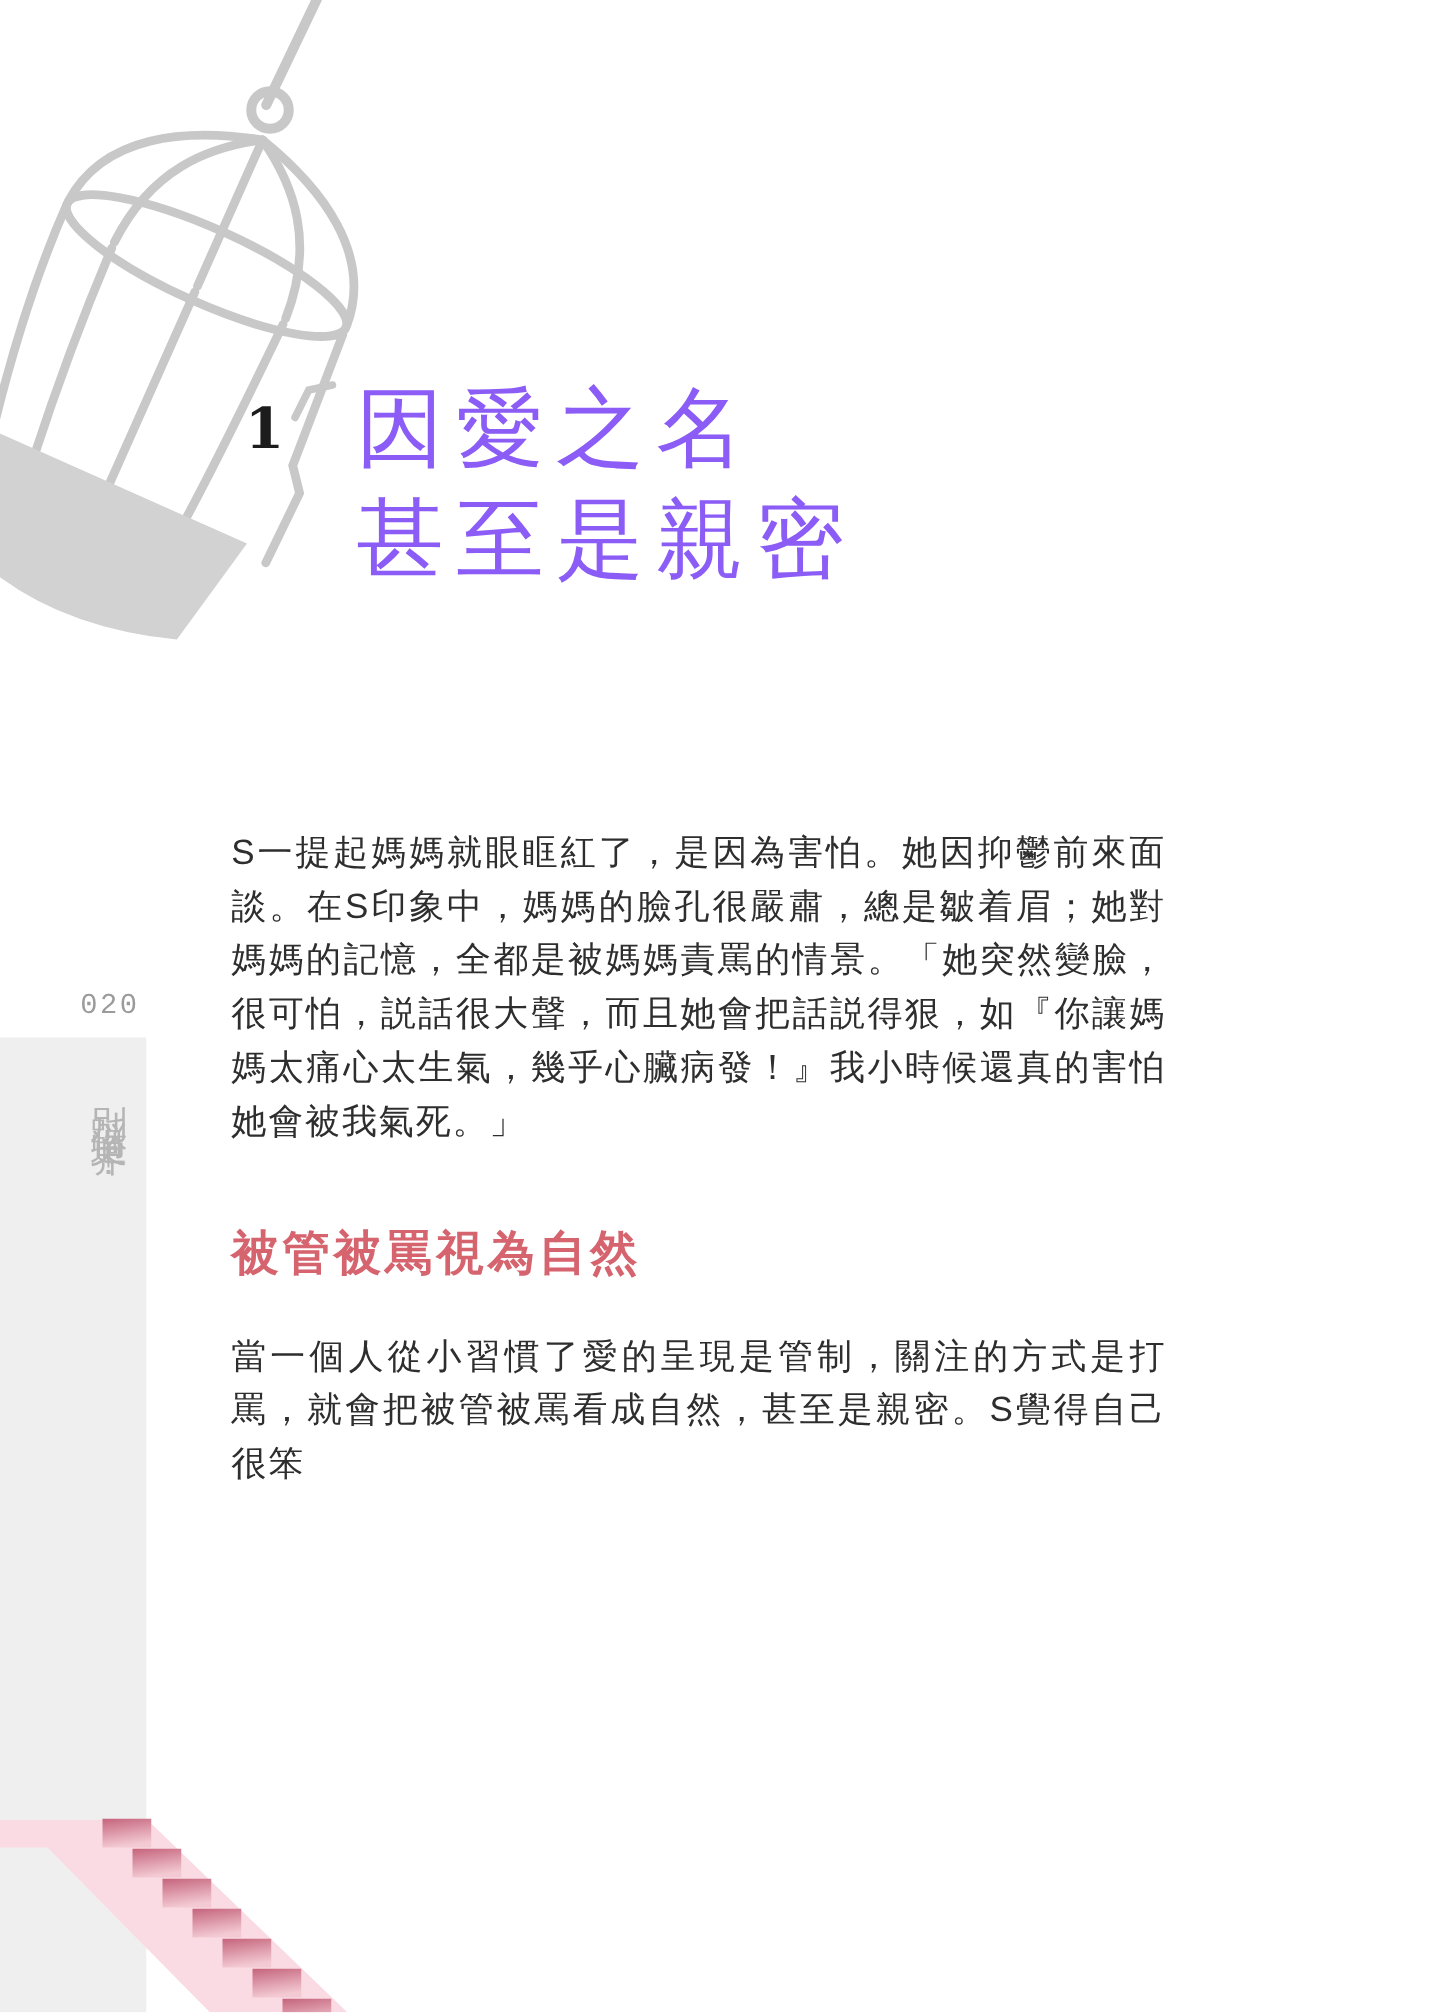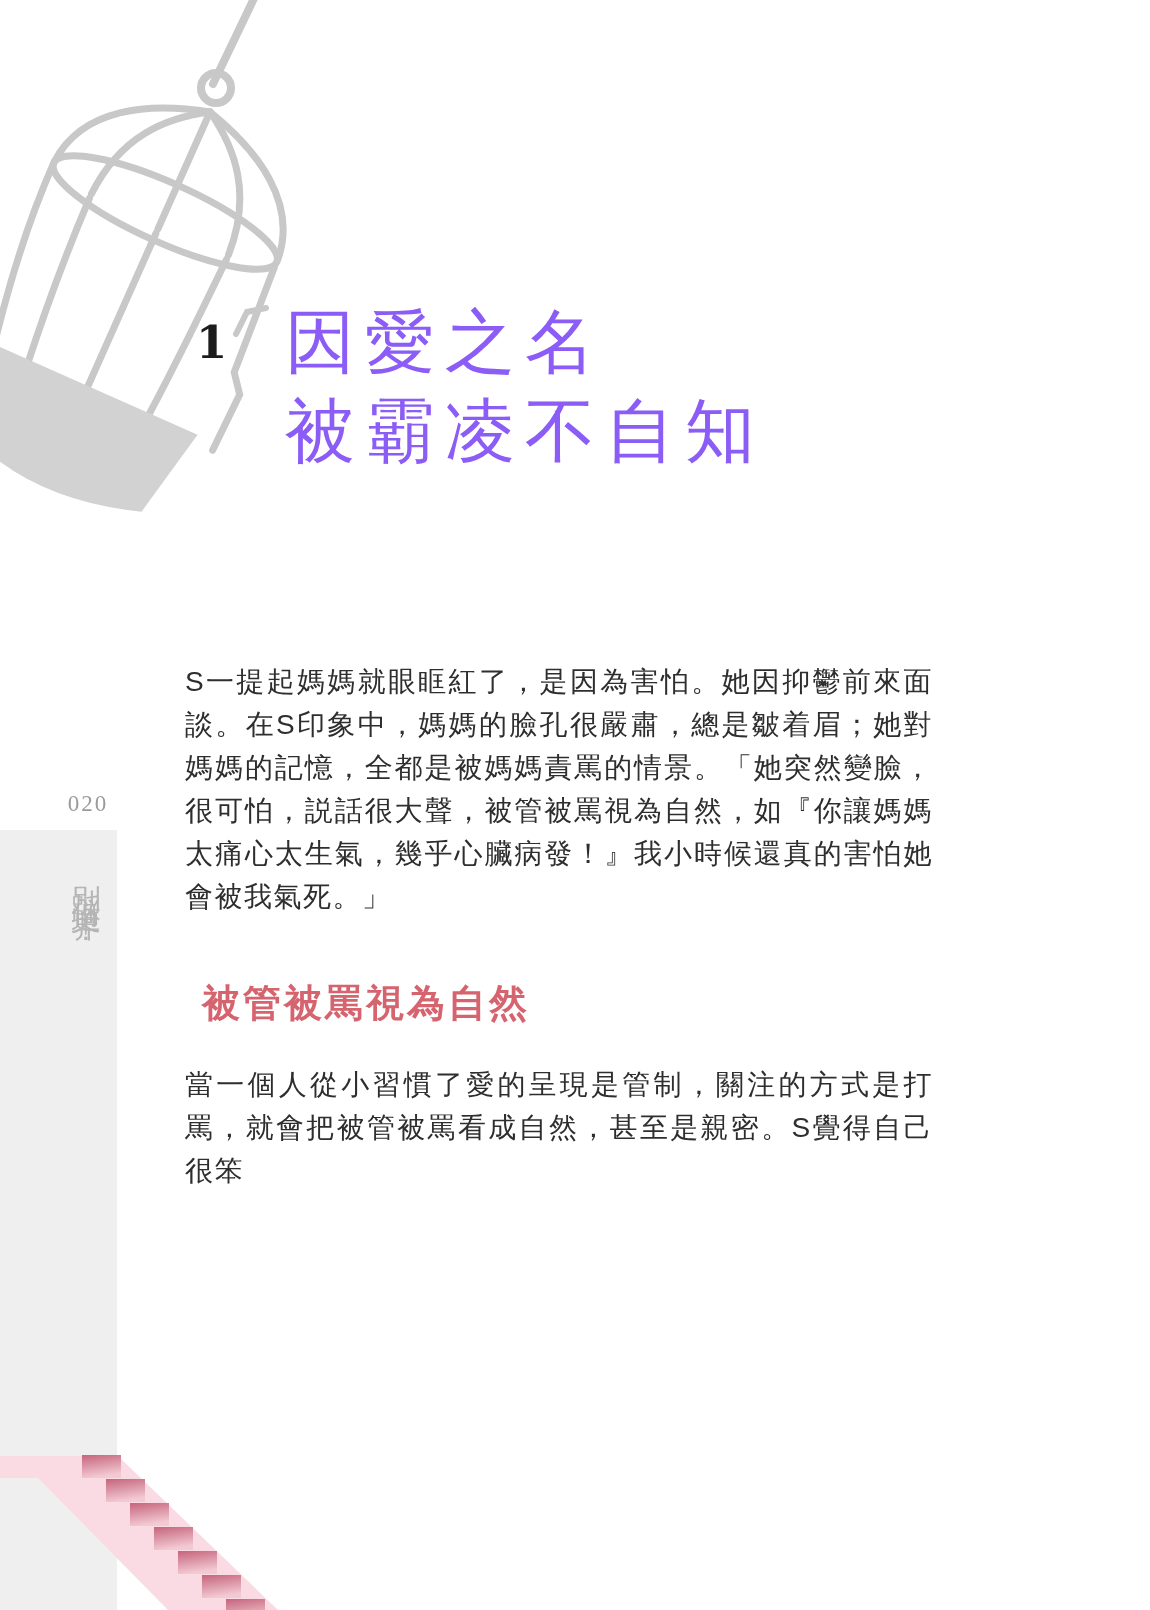--- a/index.html
+++ b/index.html
@@ -2,36 +2,36 @@
 <html><head>
 <meta charset="utf-8">
 <style>
   html,body{margin:0;padding:0;}
   body{width:1150px;height:1610px;background:#ffffff;font-family:"Liberation Sans",sans-serif;}
   .page{position:relative;width:1150px;height:1610px;background:#ffffff;overflow:hidden;}
 
   
   .side-band{position:absolute;left:0;top:830px;width:117px;height:780px;background:#f0eff0;z-index:1;}
   .page-number{position:absolute;left:0px;top:791px;width:176px;text-align:center;
-    font-family:Liberation Serif, serif;font-size:23px;color:#9b9b9b;letter-spacing:2px;z-index:2;}
+    font-family:Liberation Mono, monospace;font-size:23px;color:#9b9b9b;letter-spacing:2px;z-index:2;}
   .book-title-vertical{position:absolute;left:56px;top:862px;width:60px;z-index:2;
     writing-mode:vertical-rl;text-orientation:upright;
     font-size:30px;color:#b5b5b5;letter-spacing:9px;line-height:60px;text-align:left;}
 
   
   .chapter-number{position:absolute;left:196px;top:320px;z-index:3;
     font-family:"DejaVu Serif",serif;font-weight:700;font-size:45px;color:#1c1c1c;line-height:1;}
   .chapter-title{position:absolute;left:285px;top:298px;z-index:3;
     font-size:70px;line-height:89px;letter-spacing:10px;color:#8b5cf6;font-weight:500;}
 
   
   .text-block{position:absolute;left:185px;top:660px;width:748px;z-index:3;color:#2e2e2e;}
   .text-block p{margin:0 0 57px 0;font-size:28px;line-height:43px;letter-spacing:1.5px;
     text-align:justify;text-justify:inter-character;}
-  .section-heading{margin:65px 0 40px 17px;font-size:38px;line-height:40px;letter-spacing:3px;
+  .section-heading{margin:65px 0 40px 0;font-size:38px;line-height:40px;letter-spacing:3px;
     color:#d5646f;font-weight:600;}
 
   
   .cage-svg{position:absolute;left:0;top:0;width:400px;height:560px;overflow:visible;z-index:1;}
   .stairs-svg{position:absolute;left:0;top:1450px;width:320px;height:160px;z-index:2;}
 </style>
 </head>
 <body>
 
 <div class="page">
@@ -60,25 +60,25 @@
     <polyline points="236,334 247,312 266,308" fill="none" stroke="#c8c8c8" stroke-width="6" stroke-linecap="round"></polyline>
   </svg>
 
   <div class="side-band"></div>
   <div class="page-number">020</div>
   <div class="book-title-vertical">別踩過界！</div>
 
   <div class="chapter-number">1</div>
   <div class="chapter-title">
     <div>因愛之名</div>
-    <div>被霸凌不自知</div>
+    <div>甚至是親密</div>
   </div>
 
   <div class="text-block">
-    <p>S一提起媽媽就眼眶紅了，是因為害怕。她因抑鬱前來面談。在S印象中，媽媽的臉孔很嚴肅，總是皺着眉；她對媽媽的記憶，全都是被媽媽責罵的情景。「她突然變臉，很可怕，説話很大聲，被管被罵視為自然，如『你讓媽媽太痛心太生氣，幾乎心臟病發！』我小時候還真的害怕她會被我氣死。」</p>
+    <p>S一提起媽媽就眼眶紅了，是因為害怕。她因抑鬱前來面談。在S印象中，媽媽的臉孔很嚴肅，總是皺着眉；她對媽媽的記憶，全都是被媽媽責罵的情景。「她突然變臉，很可怕，説話很大聲，而且她會把話説得狠，如『你讓媽媽太痛心太生氣，幾乎心臟病發！』我小時候還真的害怕她會被我氣死。」</p>
     <h2 class="section-heading">被管被罵視為自然</h2>
     <p>當一個人從小習慣了愛的呈現是管制，關注的方式是打罵，就會把被管被罵看成自然，甚至是親密。S覺得自己很笨</p>
   </div>
 
   <svg class="stairs-svg" viewBox="0 0 320 160" aria-hidden="true">
     <defs>
       <linearGradient id="stepGrad" x1="0" y1="0" x2="0.25" y2="1">
         <stop offset="0" stop-color="#c5647c"></stop>
         <stop offset="1" stop-color="#f3cad3"></stop>
       </linearGradient>

